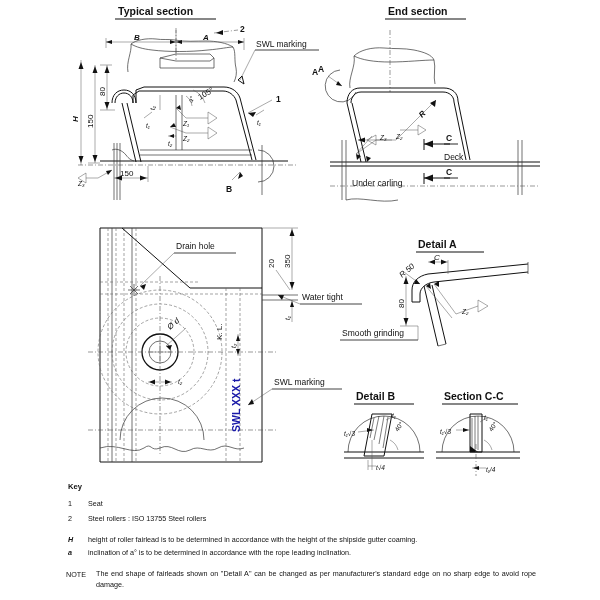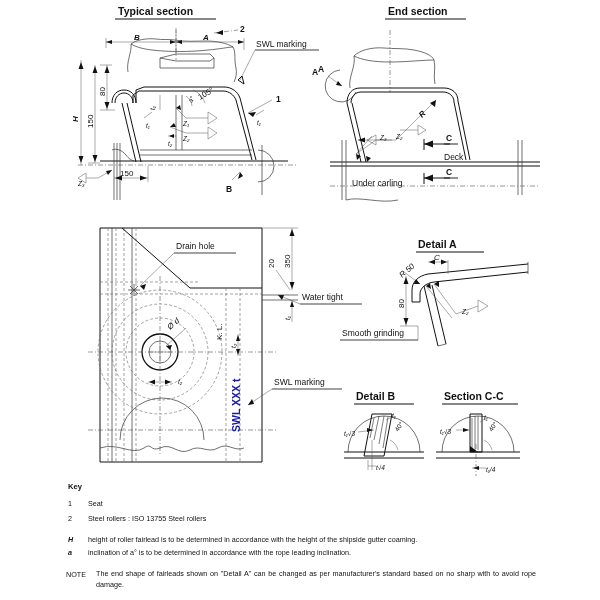--- a/index.html
+++ b/index.html
@@ -432,18 +432,18 @@
     <text class="key" x="88" y="521">Steel rollers : ISO 13755 Steel rollers</text>
 
     <text class="key ital bold" x="68" y="542">H</text>
     <text class="key" x="88" y="542">height of roller fairlead is to be determined in accordance with the height of the shipside gutter coaming.</text>
 
     <text class="key ital bold" x="68" y="555">a</text>
     <text class="key" x="88" y="555">inclination of a° is to be determined in accordance with the rope leading inclination.</text>
 
     <text class="key" x="66" y="577">NOTE</text>
     <foreignObject x="96" y="568" width="440" height="30">
-      <div xmlns="http://www.w3.org/1999/xhtml" style="font-family:'Liberation Sans',sans-serif;font-size:7.2px;line-height:1.55;color:#111;text-align:justify;">The end shape of fairleads shown on "Detail A" can be changed as per manufacturer's standard based on no sharp with to avoid rope damage.</div>
+      <div xmlns="http://www.w3.org/1999/xhtml" style="font-family:'Liberation Sans',sans-serif;font-size:7.2px;line-height:1.55;color:#111;text-align:justify;">The end shape of fairleads shown on "Detail A" can be changed as per manufacturer's standard edge on no sharp edge to avoid rope damage.</div>
     </foreignObject>
   </g>
 
 </svg>
 </div>
 
 </body></html>

